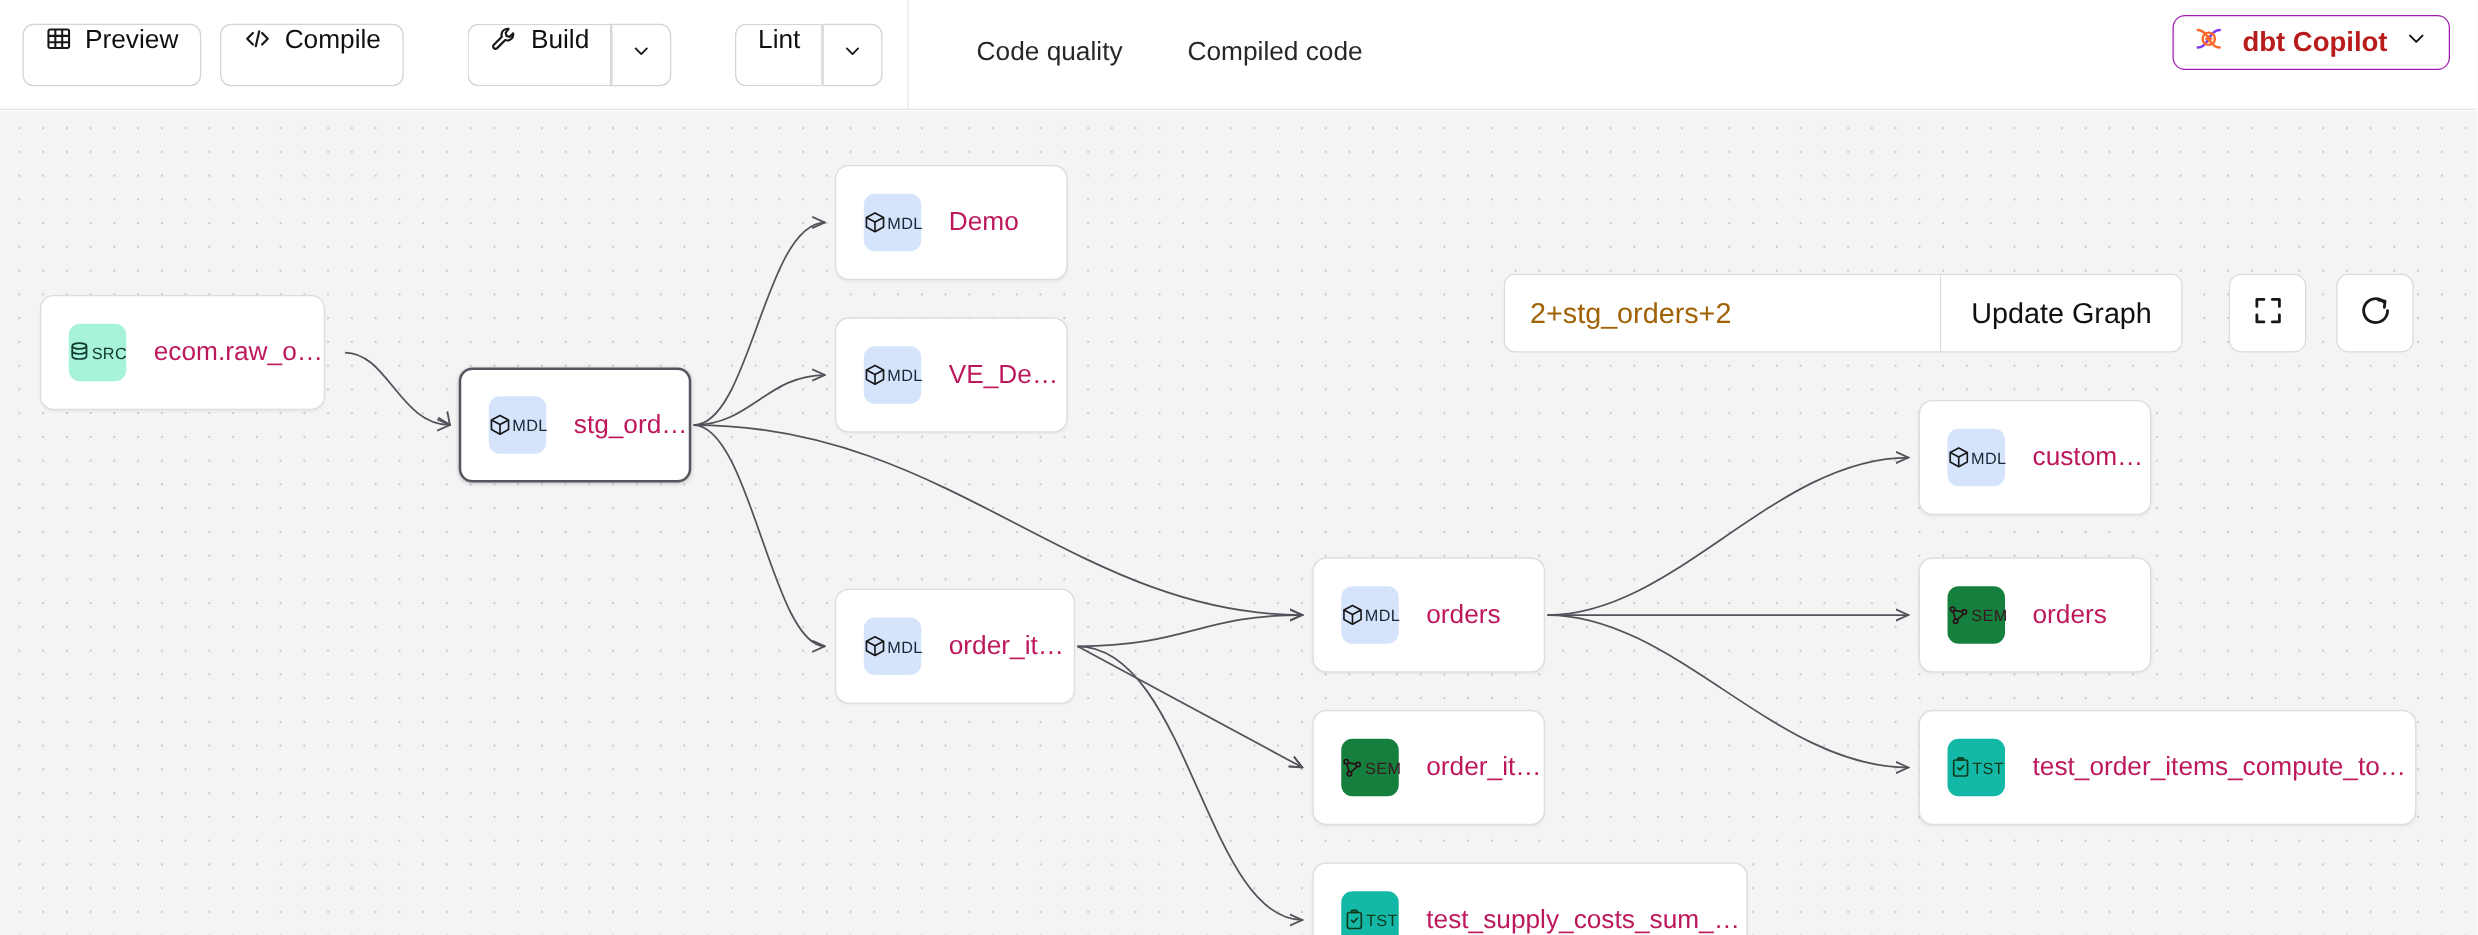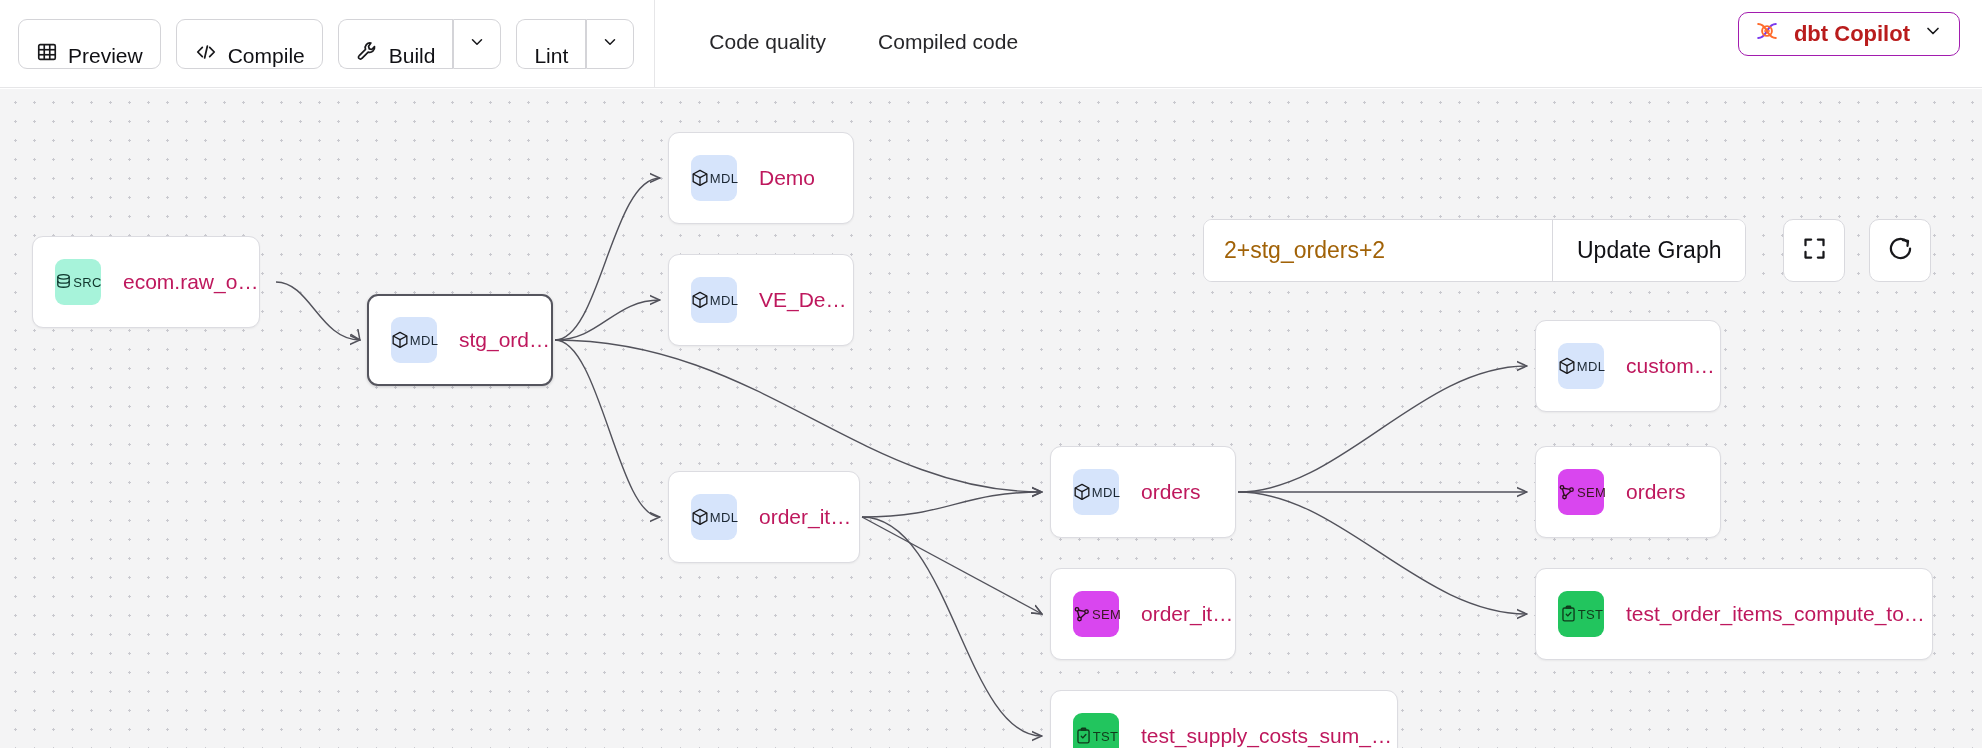--- a/index.html
+++ b/index.html
@@ -22,31 +22,32 @@
     display: flex; align-items: center;
   }
 
   .btn-group { display: flex; align-items: center; }
 
   .tbtn {
     height: 50px;
     border: 1px solid #d4d4d8;
     background: #ffffff;
     border-radius: 9px;
-    display: flex; align-items: flex-end; gap: 10px;
+    display: flex; align-items: flex-start; gap: 10px;
     padding: 0 17px;
     font-size: 21px; color: #101014;
     cursor: pointer;
     white-space: nowrap;
   }
 
   .split { display: flex; align-items: stretch; }
   .split .tbtn-main {
     border-top-right-radius: 0; border-bottom-right-radius: 0;
     border-right: none;
+    margin-left: 36px;
   }
   .split .tbtn-caret {
     height: 50px; width: 48px;
     border: 1px solid #d4d4d8;
     border-top-left-radius: 0; border-bottom-left-radius: 0;
     border-top-right-radius: 9px; border-bottom-right-radius: 9px;
     background: #fff;
     display: flex; align-items: center; justify-content: center;
     cursor: pointer;
   }
@@ -168,23 +169,23 @@
   .badge .bg-icon { display: block; height: 22px; line-height: 0; margin-top: 2px; }
   .badge .bg-text {
     font-size: 13px; letter-spacing: .3px;
     line-height: 13px; margin-top: 1px;
     font-family: "Liberation Sans", sans-serif;
   }
   .badge-mdl { background: #d6e4fb; }
   .badge-mdl .bg-text { color: #1b2733; }
   .badge-src { background: #a7f3da; }
   .badge-src .bg-text { color: #10352c; }
-  .badge-sem { background: #d946ef; }
+  .badge-sem { background: #15803d; }
   .badge-sem .bg-text { color: #3b1721; }
-  .badge-tst { background: #22c55e; }
+  .badge-tst { background: #14b8a6; }
   .badge-tst .bg-text { color: #123a1b; }
 
   .node-label {
     margin-left: 22px;
     font-size: 21px;
     color: #be185d;
     white-space: nowrap;
     overflow: hidden;
     text-overflow: ellipsis;
   }

